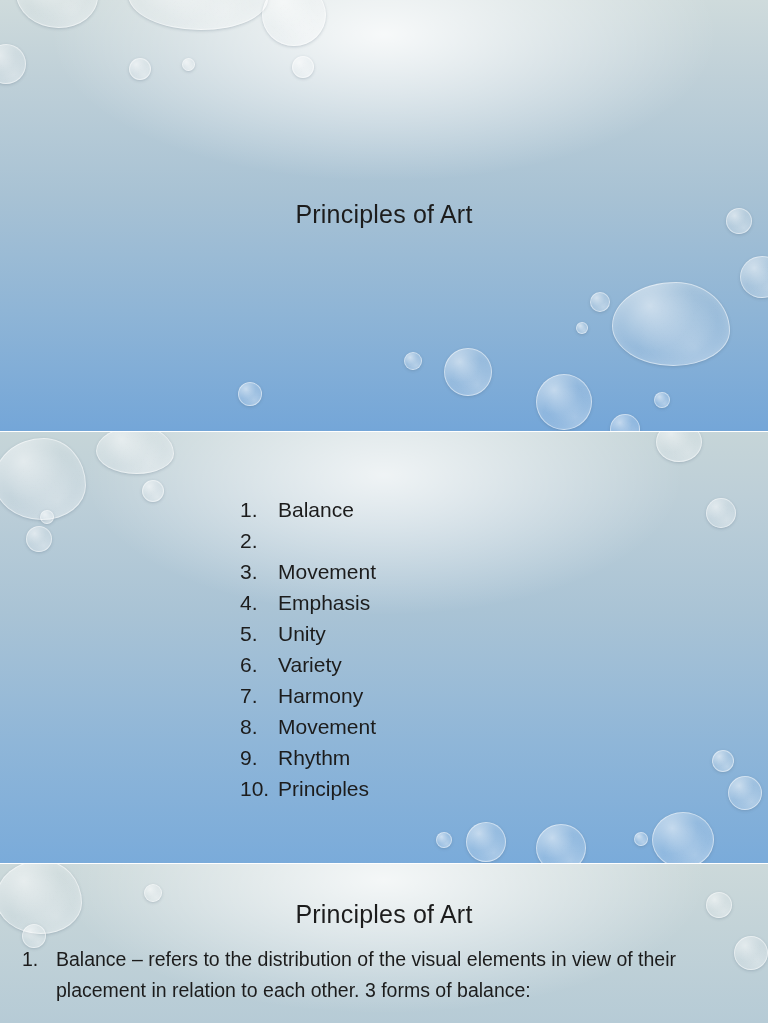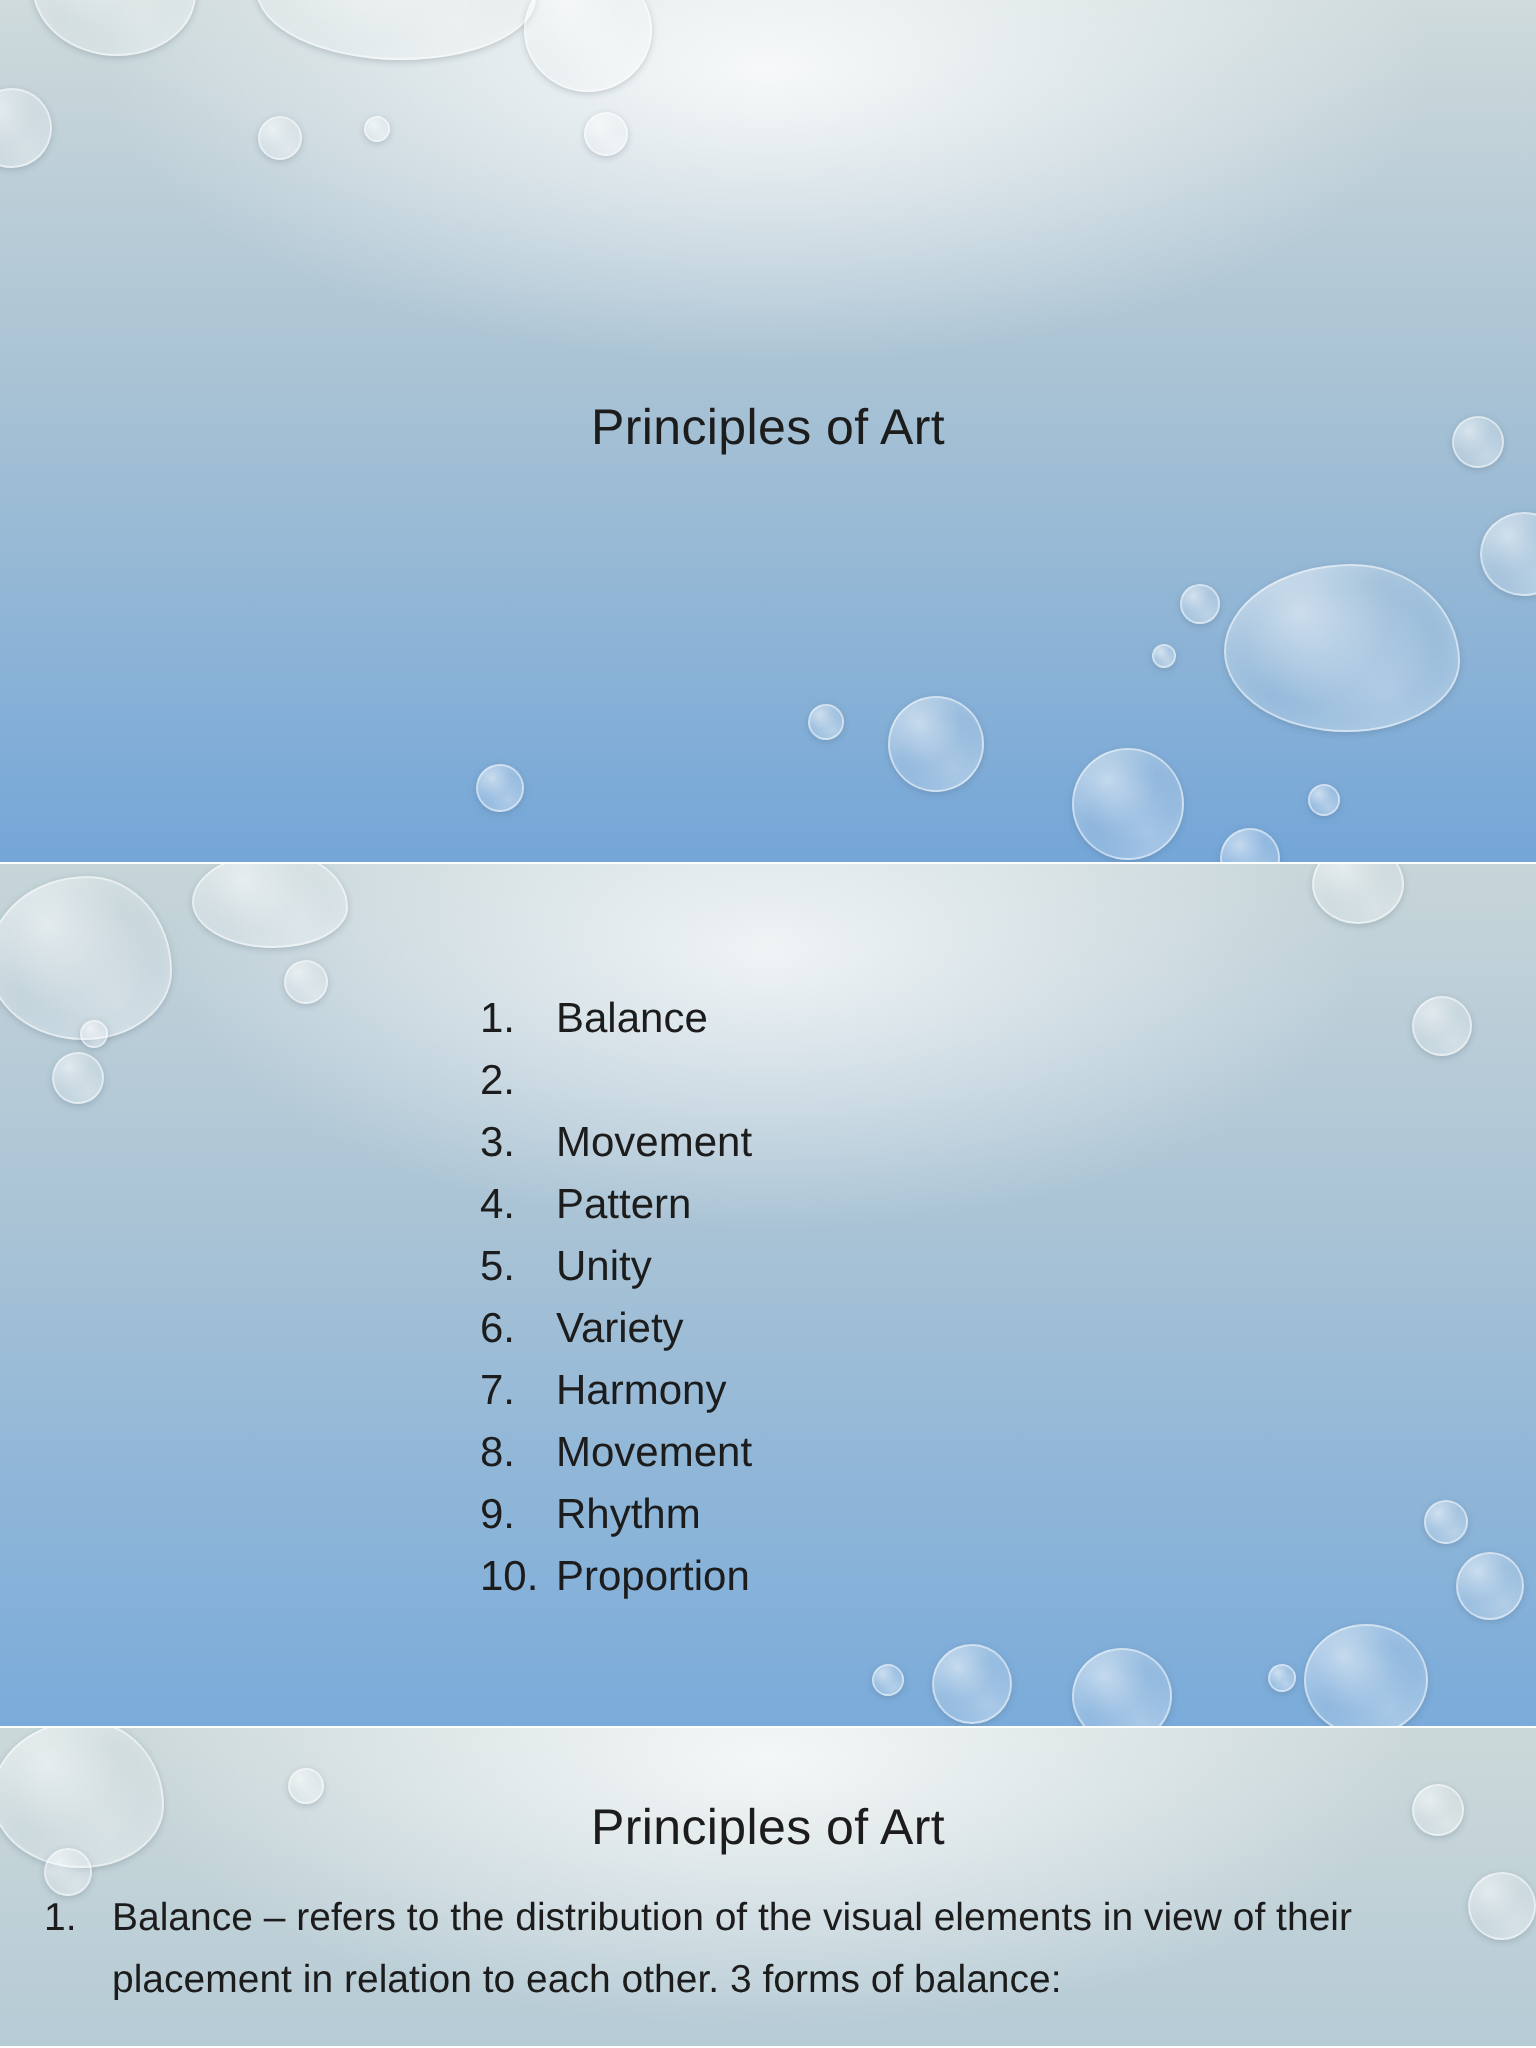--- a/index.html
+++ b/index.html
@@ -129,27 +129,27 @@
       <div class="b" style="left:652px;top:380px;width:62px;height:56px;"></div>
       <div class="b" style="left:536px;top:392px;width:50px;height:48px;"></div>
       <div class="b" style="left:466px;top:390px;width:40px;height:40px;"></div>
       <div class="b" style="left:436px;top:400px;width:16px;height:16px;"></div>
       <div class="b" style="left:634px;top:400px;width:14px;height:14px;"></div>
     </div>
     <ol class="num-list">
       <li class="li"><span class="marker">1.</span><span>Balance</span></li>
       <li class="li"><span class="marker">2.</span></li>
       <li class="li"><span class="marker">3.</span><span>Movement</span></li>
-      <li class="li"><span class="marker">4.</span><span>Pattern</span></li>
+      <li class="li"><span class="marker">4.</span><span>Emphasis</span></li>
       <li class="li"><span class="marker">5.</span><span>Unity</span></li>
       <li class="li"><span class="marker">6.</span><span>Variety</span></li>
       <li class="li"><span class="marker">7.</span><span>Harmony</span></li>
       <li class="li"><span class="marker">8.</span><span>Movement</span></li>
       <li class="li"><span class="marker">9.</span><span>Rhythm</span></li>
-      <li class="li"><span class="marker">10.</span><span>Proportion</span></li>
+      <li class="li"><span class="marker">10.</span><span>Principles</span></li>
     </ol>
   </section>
 
   <section class="slide slide-3">
     <div class="bubbles">
       <div class="b blob" style="left:-4px;top:-4px;width:86px;height:74px;"></div>
       <div class="b" style="left:22px;top:60px;width:24px;height:24px;"></div>
       <div class="b" style="left:144px;top:20px;width:18px;height:18px;"></div>
       <div class="b" style="left:706px;top:28px;width:26px;height:26px;"></div>
       <div class="b" style="left:734px;top:72px;width:34px;height:34px;"></div>

